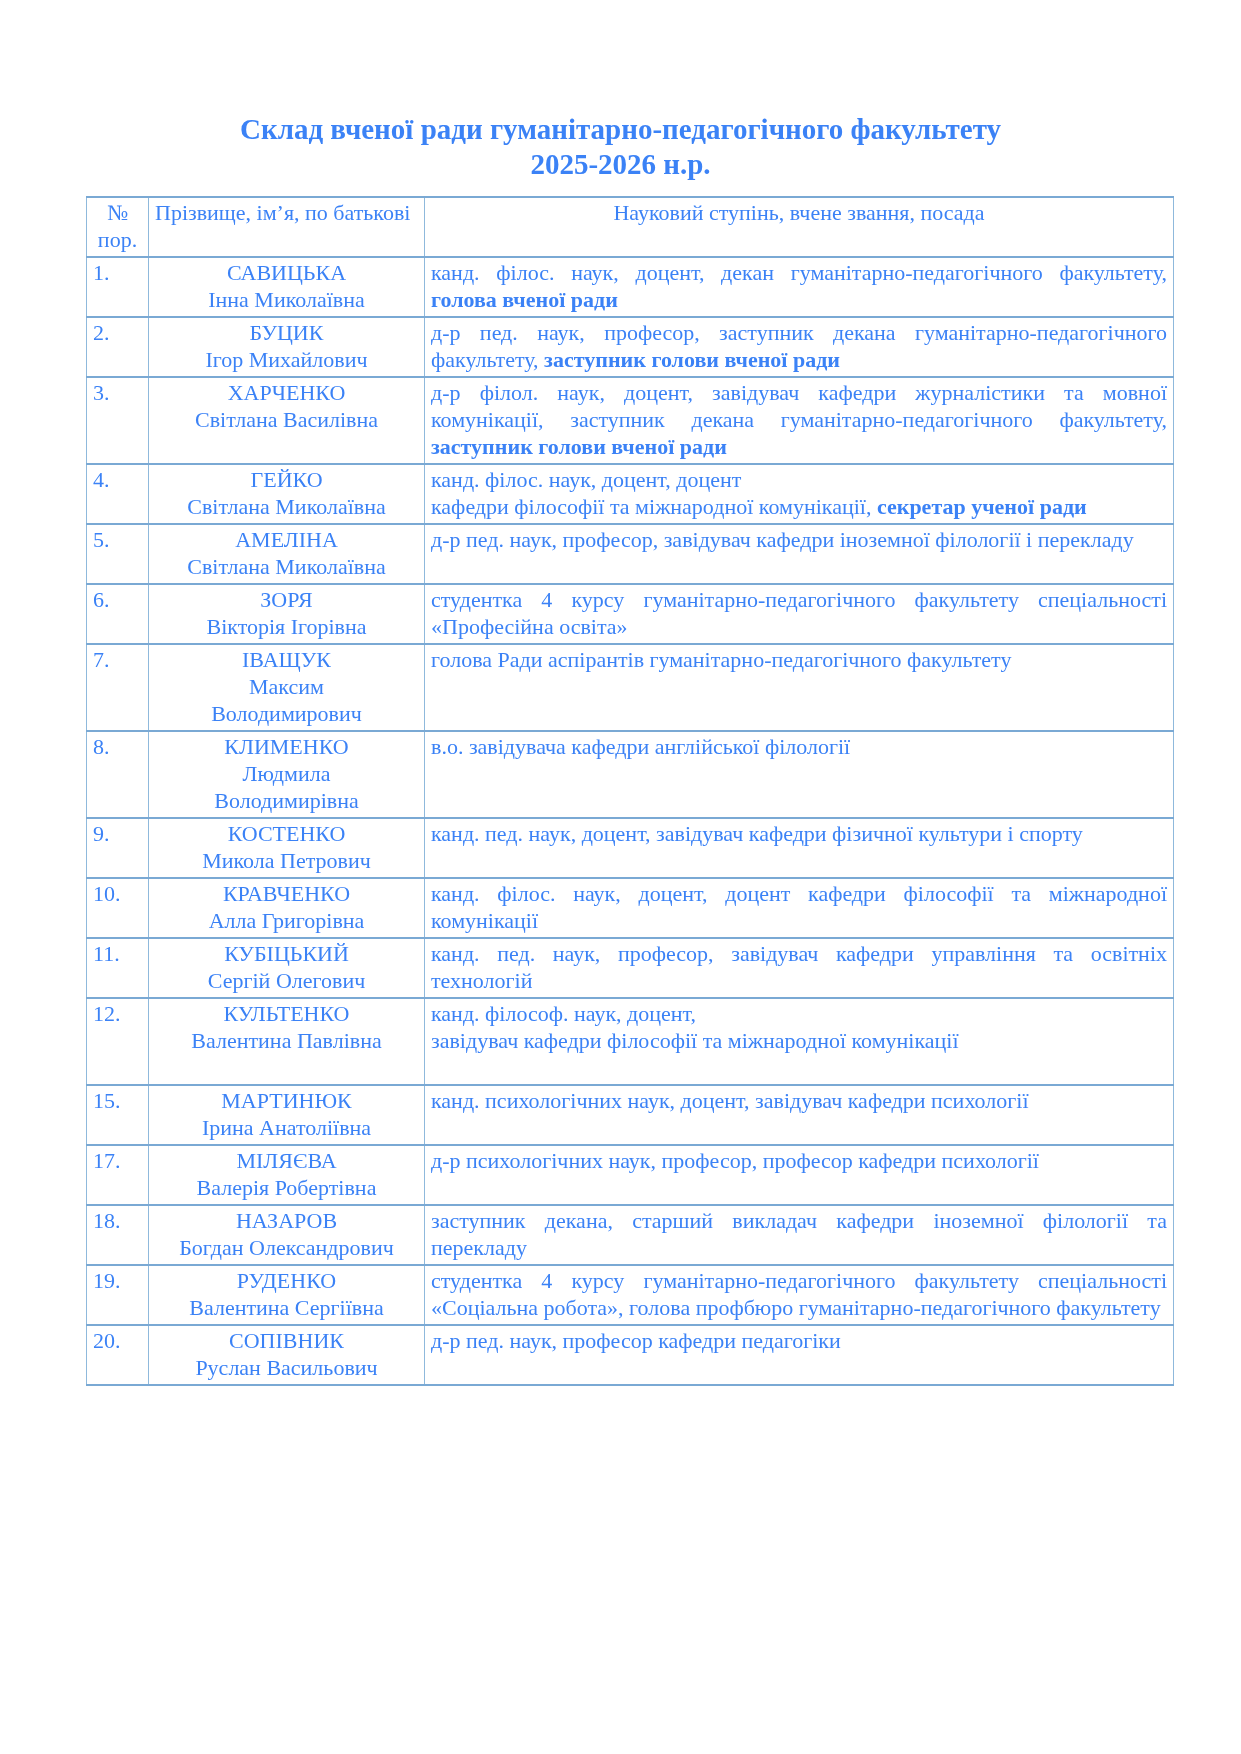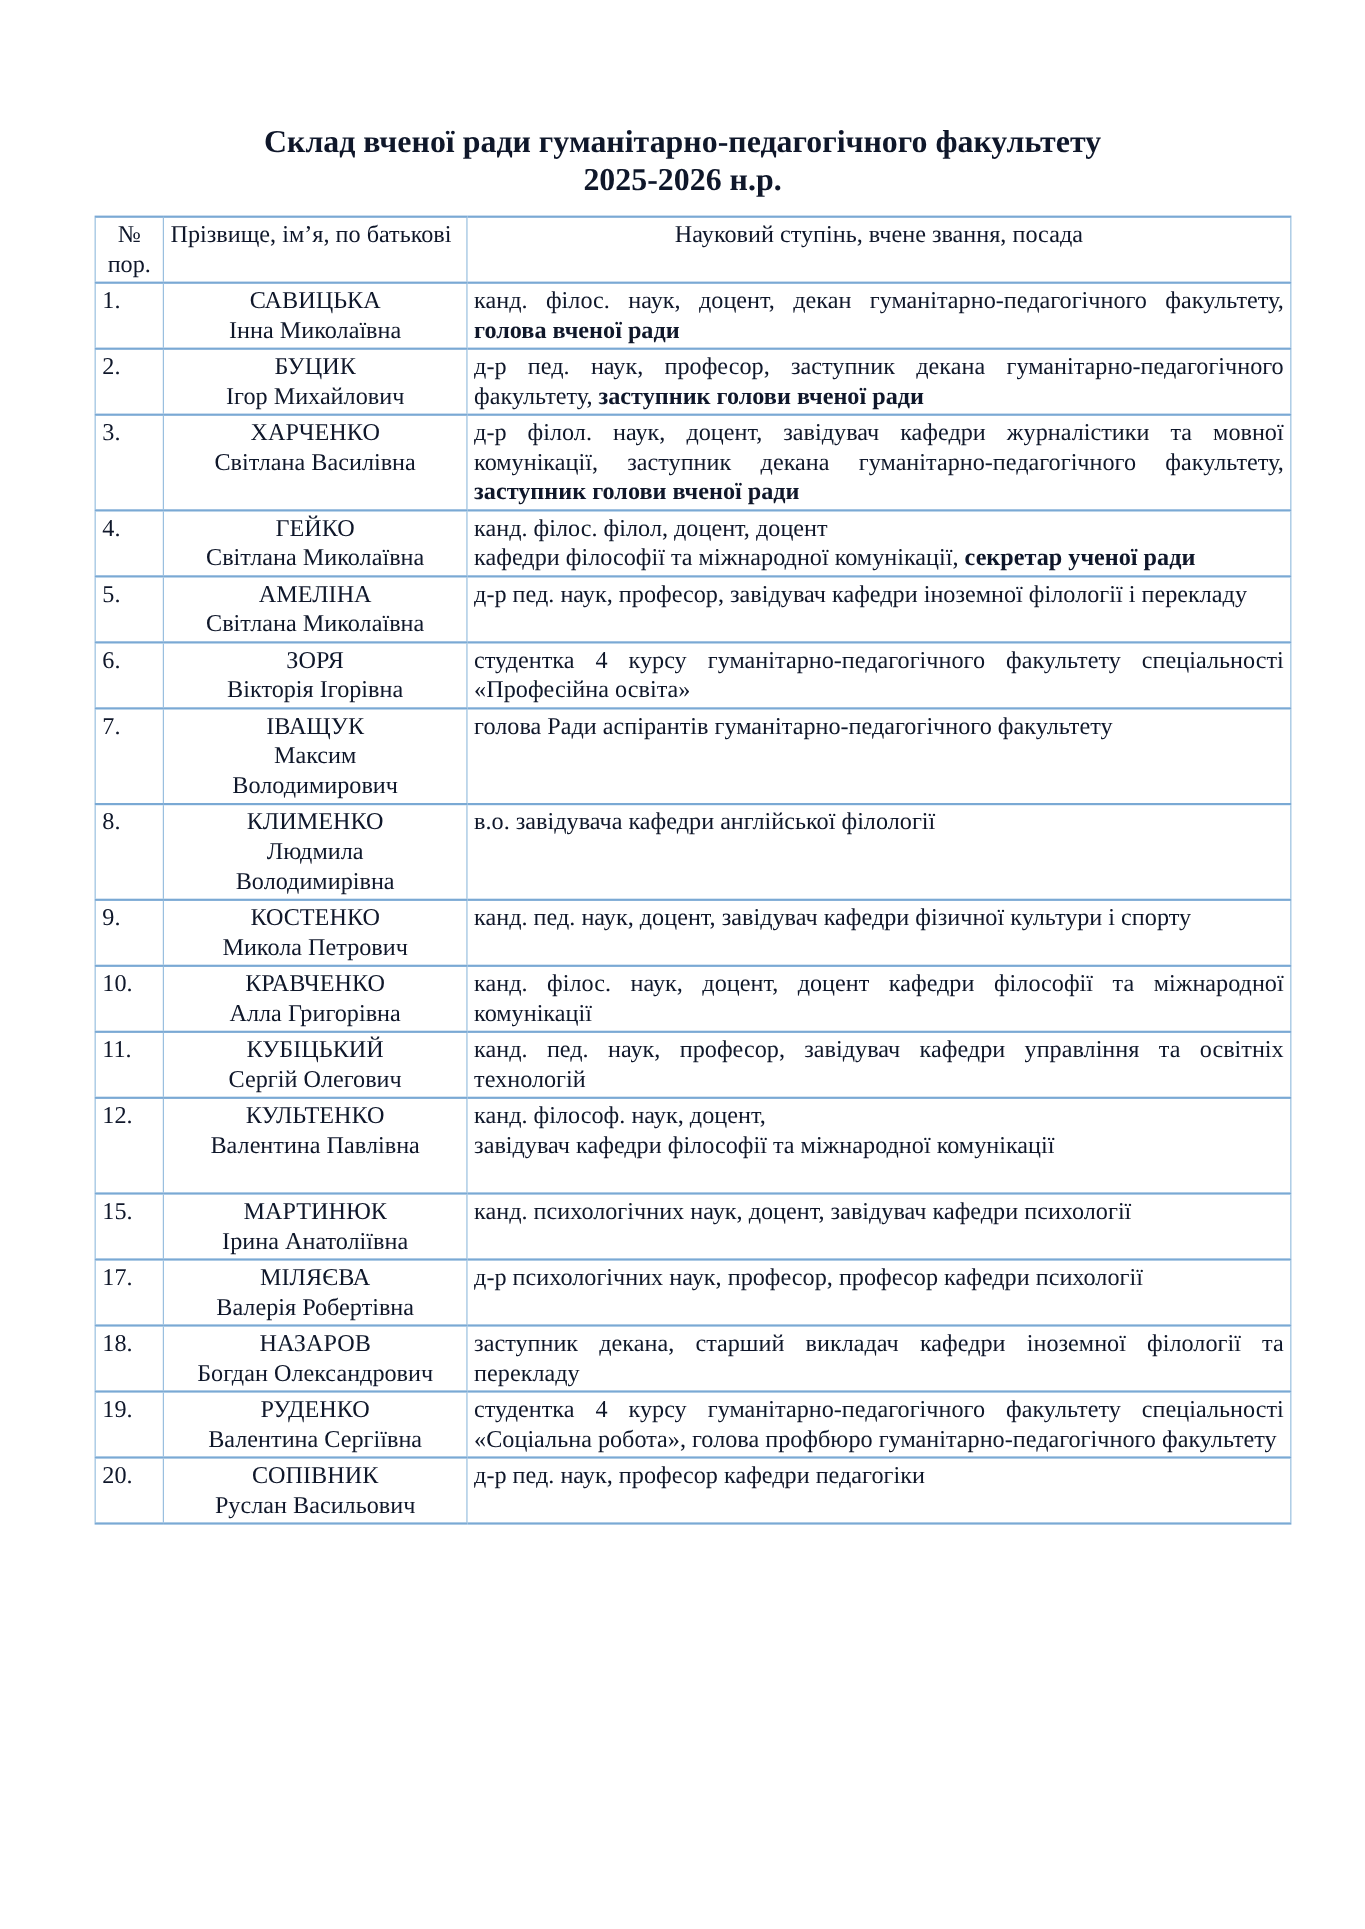--- a/index.html
+++ b/index.html
@@ -6,21 +6,21 @@
     margin: 0;
     padding: 0;
     background: #ffffff;
   }
   .page {
     position: relative;
     width: 1241px;
     height: 1754px;
     background: #ffffff;
     font-family: "Liberation Serif", "DejaVu Serif", serif;
-    color: #0f172a;
+    color: #3b82f6;
     overflow: hidden;
   }
   .doc-title {
     position: absolute;
     top: 112px;
     left: 0;
     width: 100%;
     text-align: center;
     font-weight: bold;
     font-size: 29px;
@@ -126,21 +126,21 @@
             <div class="pos-p"><span>д-р філол. наук, доцент, завідувач кафедри журналістики та мовної комунікації, заступник декана гуманітарно-педагогічного факультету, </span><b>заступник голови вченої ради</b></div>
           </td>
         </tr>
         <tr>
           <td class="c-num">4.</td>
           <td class="c-name">
             <div>ГЕЙКО</div>
             <div>Світлана Миколаївна</div>
           </td>
           <td class="c-pos">
-            <div class="pos-p"><span>канд. філос. філол, доцент, доцент</span><br><span>кафедри філософії та міжнародної комунікації, </span><b>секретар ученої ради</b></div>
+            <div class="pos-p"><span>канд. філос. наук, доцент, доцент</span><br><span>кафедри філософії та міжнародної комунікації, </span><b>секретар ученої ради</b></div>
           </td>
         </tr>
         <tr>
           <td class="c-num">5.</td>
           <td class="c-name">
             <div>АМЕЛІНА</div>
             <div>Світлана Миколаївна</div>
           </td>
           <td class="c-pos">
             <div class="pos-p"><span>д-р пед. наук, професор, завідувач кафедри іноземної філології і перекладу</span></div>

